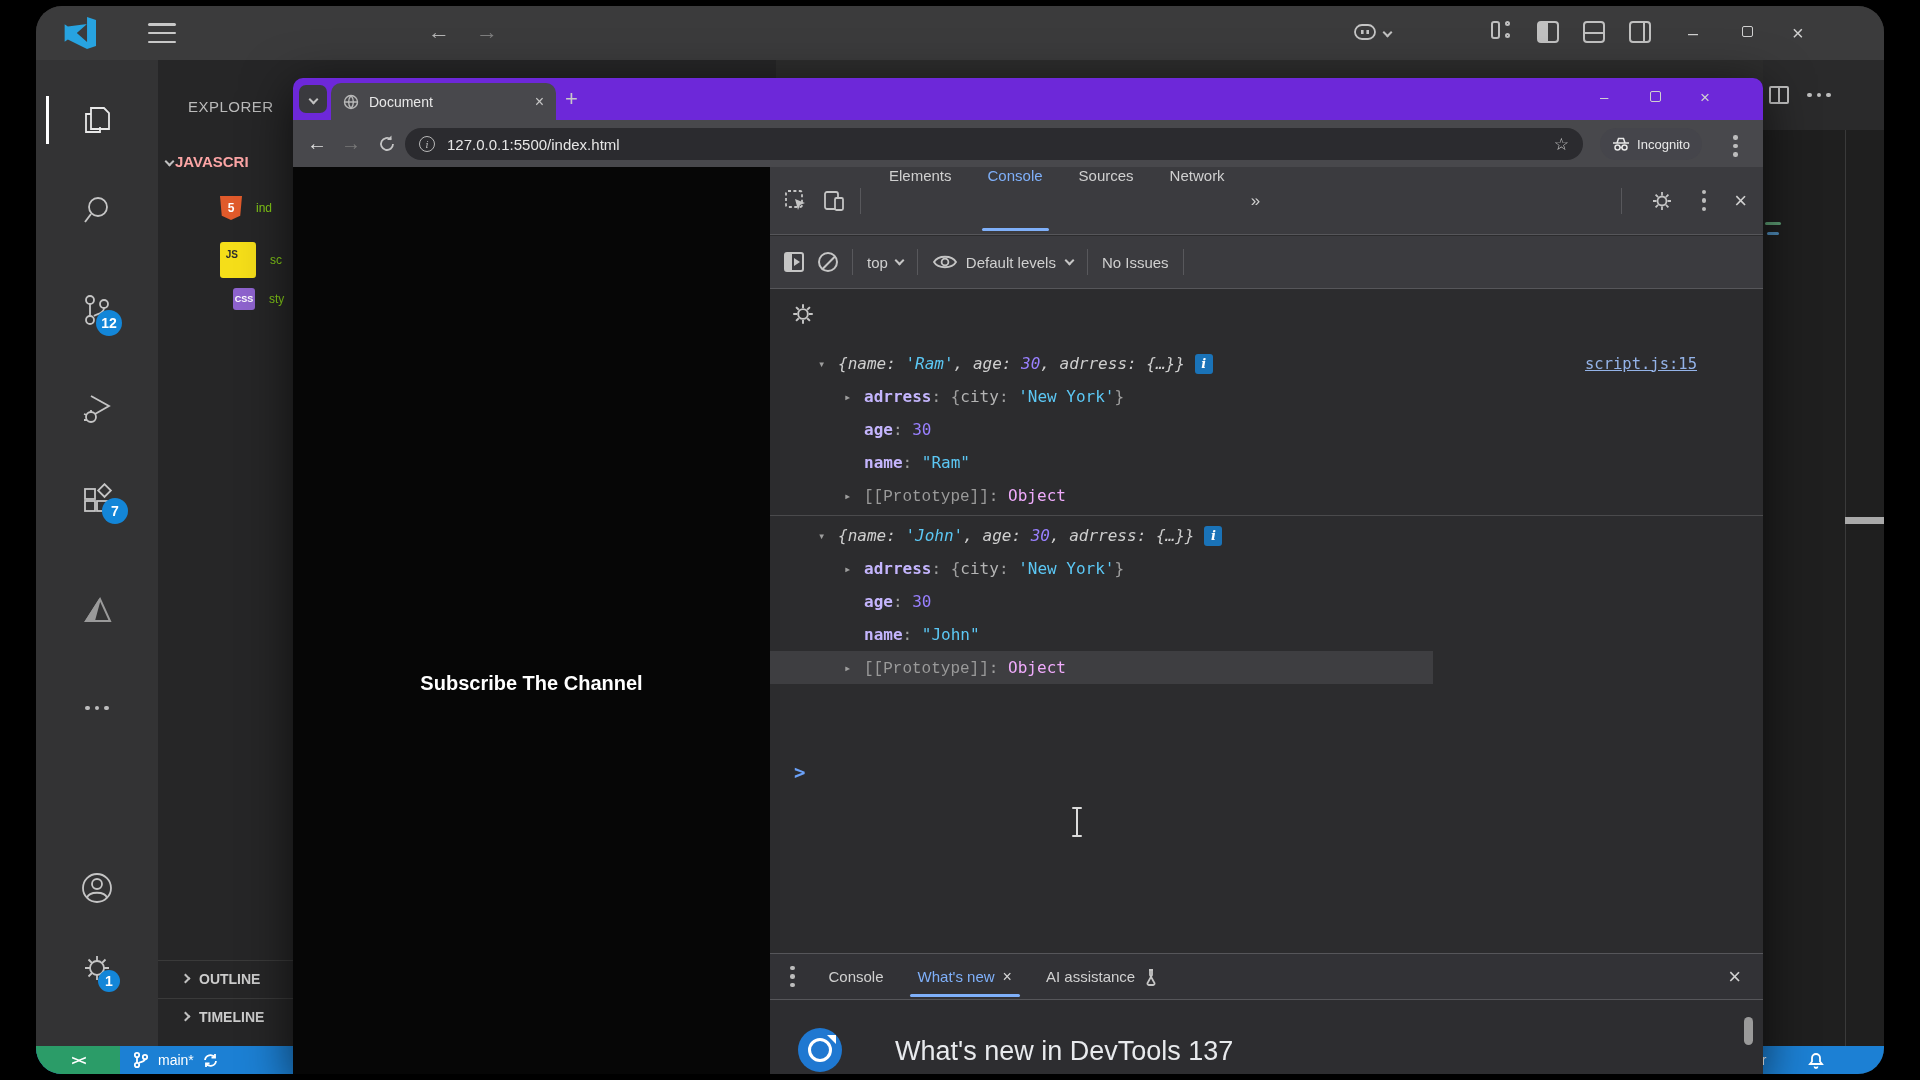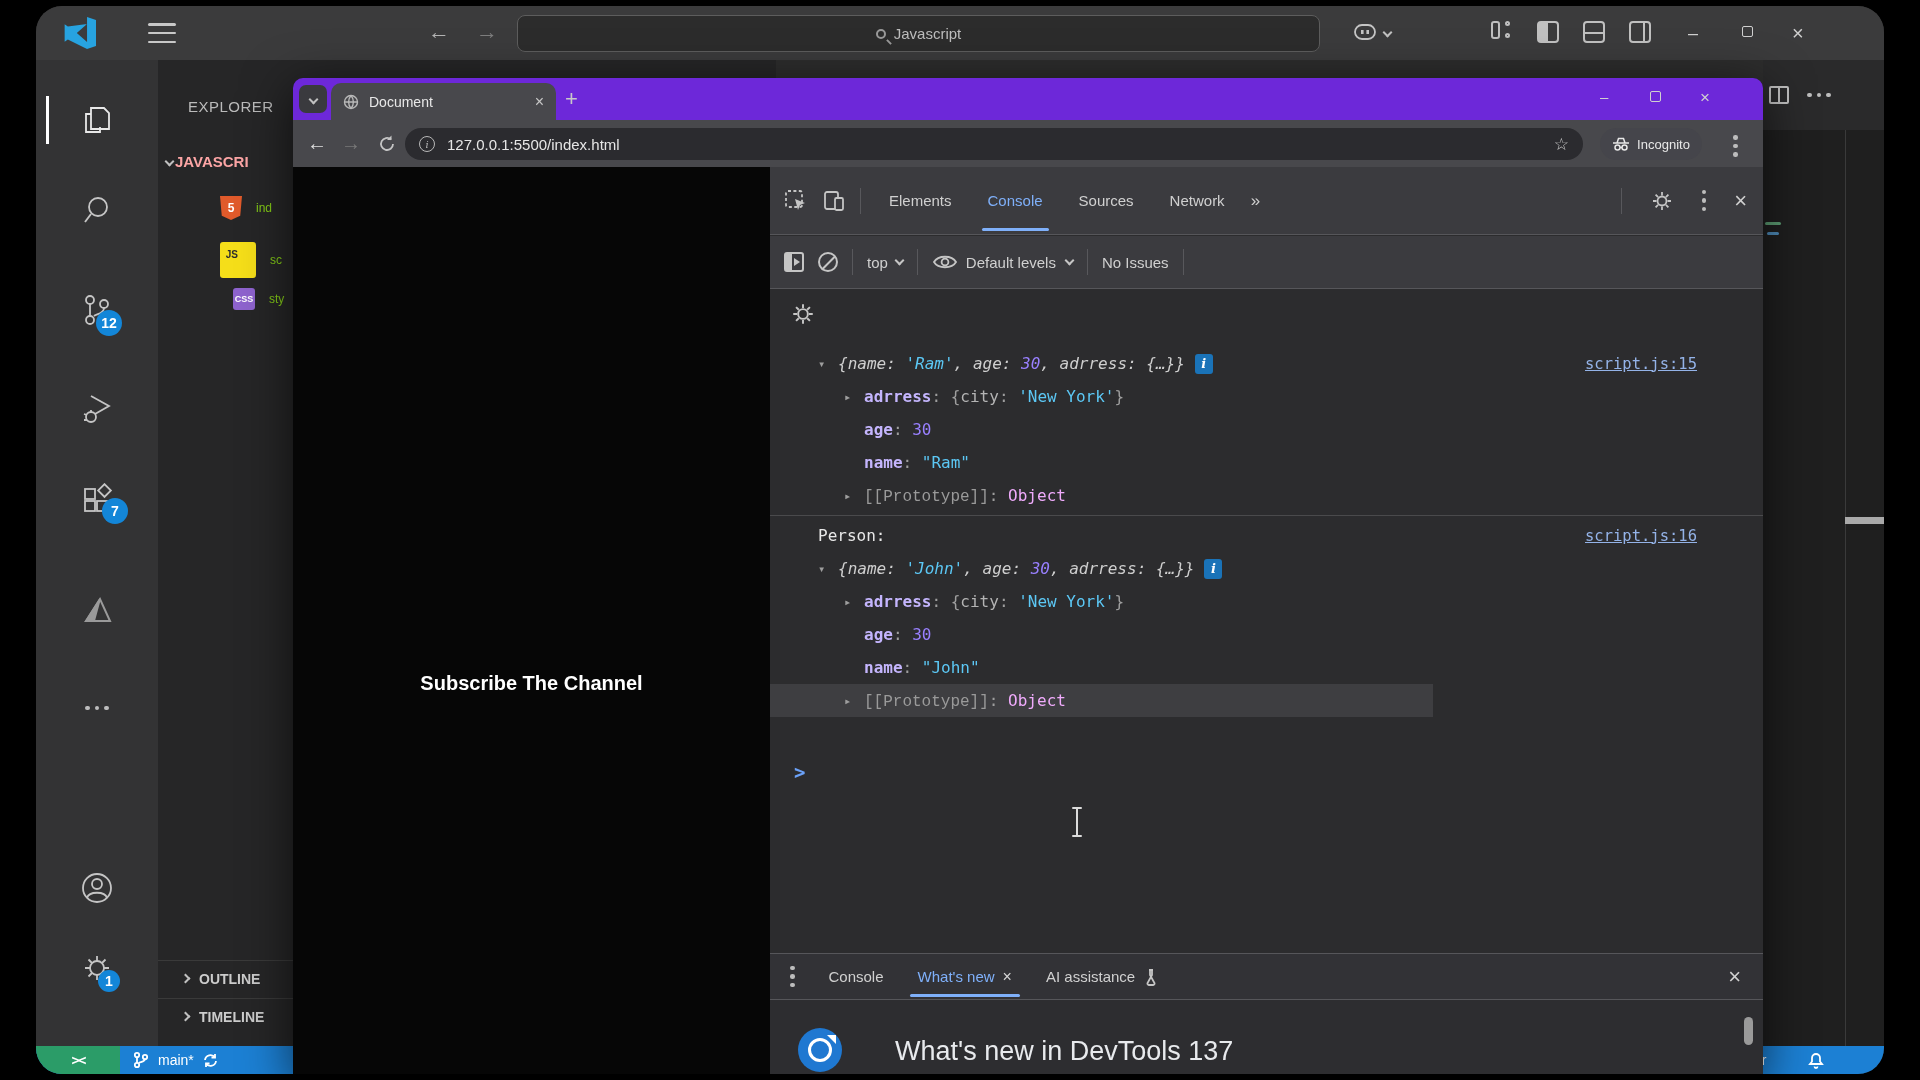--- a/index.html
+++ b/index.html
@@ -105,21 +105,21 @@
   .page { position:absolute; left:0; top:89px; width:477px; height:911px; background:#060606; }
   .subscribe { position:absolute; left:0; top:505px; width:100%; text-align:center; color:#fff; font-weight:bold; font-size:20px; }
 
   
   .devtools { position:absolute; left:477px; top:89px; width:993px; height:911px; background:#2c2c2e; }
   .dt-bar1 { position:absolute; left:0; top:0; width:100%; height:68px; background:#3b3b3f; border-bottom:1px solid #56565a;
              display:flex; align-items:center; }
   .dt-ico { margin-left:14px; display:flex; align-items:center; }
   .dt-sep { width:1px; height:26px; background:#58585c; margin:0 14px; }
   .dt-tabs { display:flex; gap:36px; margin-left:14px; color:#d0d0d0; font-size:15px; height:100%; align-items:center; }
-  .dt-tab { position:relative; height:100%; display:flex; align-items:center; cursor:pointer; }
+  .dt-tab { position:relative; height:100%; display:flex; cursor:pointer; }
   .dt-tab.active { color:#7fb0fa; }
   .dt-tab.active::after { content:""; position:absolute; left:-6px; right:-6px; bottom:3px; height:3px; background:#7fb0fa; border-radius:2px; }
   .dt-more { color:#d0d0d0; font-size:17px; margin-left:26px; }
   .dt-right { margin-left:auto; display:flex; align-items:center; gap:28px; margin-right:16px; }
   .dt-close { color:#d0d0d0; font-size:22px; line-height:20px; }
 
   .dt-bar2 { position:absolute; left:0; top:69px; width:100%; height:53px; background:#3b3b3f; border-bottom:1px solid #56565a;
              display:flex; align-items:center; color:#d0d0d0; font-size:15px; }
   .noslash { width:20px; height:20px; border:2px solid #c5c5c5; border-radius:50%; position:relative; }
   .noslash::after { content:""; position:absolute; left:-1px; top:8px; width:19px; height:2px; background:#c5c5c5; transform:rotate(-45deg); }
@@ -183,24 +183,20 @@
 
   <div class="titlebar">
     <div class="vscode-logo"></div>
     <div class="hamburger">
           <div></div>
           <div></div>
           <div></div>
         </div>
     <span class="tb-arrow" style="left:392px">←</span>
     <span class="tb-arrow" style="left:440px;color:#7e7e7e">→</span>
-    <div class="tb-search">
-      <span class="mag"></span>
-      <span>Javascript</span>
-    </div>
     <div class="copilot">
       <svg class="ic" width="26" height="24" viewBox="0 0 26 24">
         <rect x="3" y="5" width="20" height="14" rx="7"></rect>
         <rect x="9" y="10" width="2.6" height="4" fill="#c5c5c5" stroke="none"></rect>
         <rect x="14.4" y="10" width="2.6" height="4" fill="#c5c5c5" stroke="none"></rect>
       </svg>
       <span class="chev"></span>
     </div>
     <div class="layout-icons">
       <div class="grid-icon">
@@ -500,24 +496,20 @@
             <div class="c-row ind">
               <span class="spacer"></span>
               <span class=""><span class="seg-key">name</span><span class="seg-punc">: </span><span class="seg-str">"Ram"</span></span>
             </div>
             <div class="c-row ind">
               <span class="tri">▸</span>
               <span class=""><span class="seg-proto">[[Prototype]]</span><span class="seg-punc">: </span><span class="seg-obj">Object</span></span>
             </div>
             <div class="c-sep"></div>
             <div class="c-row">
-              <span class=""><span class="seg-plain">Person:</span></span>
-              <span class="c-link">script.js:16</span>
-            </div>
-            <div class="c-row">
               <span class="tri">▾</span>
               <span class="prev"><span class="seg-prev">{name: </span><span class="seg-pstr">'John'</span><span class="seg-prev">, age: </span><span class="seg-pnum">30</span><span class="seg-prev">, adrress: </span><span class="seg-prev">{…}}</span></span>
               <span class="i-badge">i</span>
             </div>
             <div class="c-row ind">
               <span class="tri">▸</span>
               <span class=""><span class="seg-key">adrress</span><span class="seg-punc">: </span><span class="seg-punc">{</span><span class="seg-gray">city</span><span class="seg-punc">: </span><span class="seg-str">'New York'</span><span class="seg-punc">}</span></span>
             </div>
             <div class="c-row ind">
               <span class="spacer"></span>

